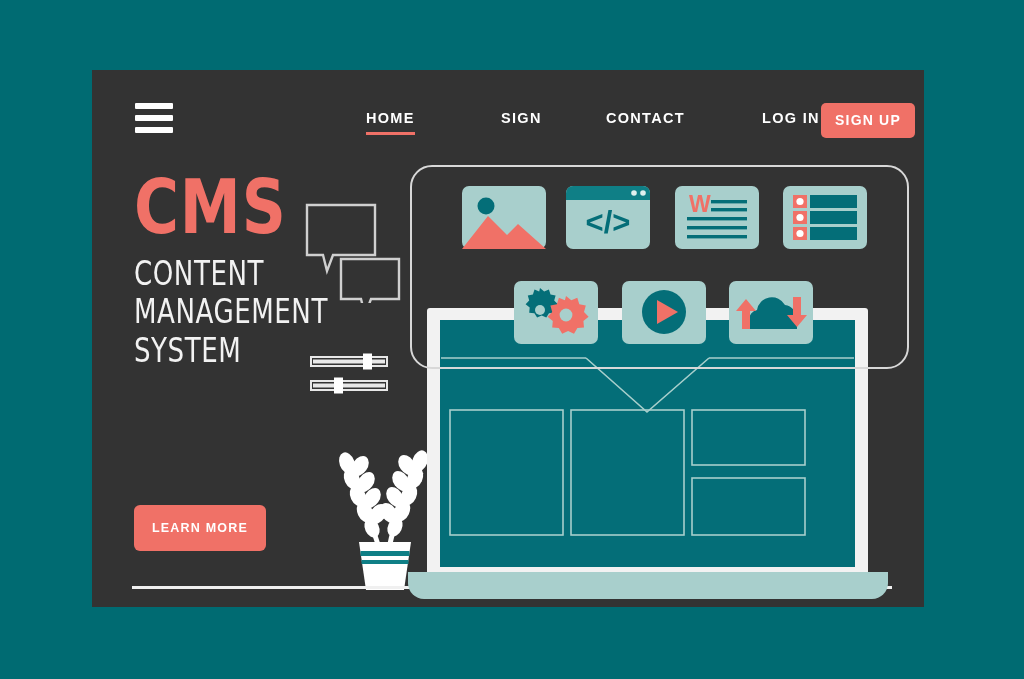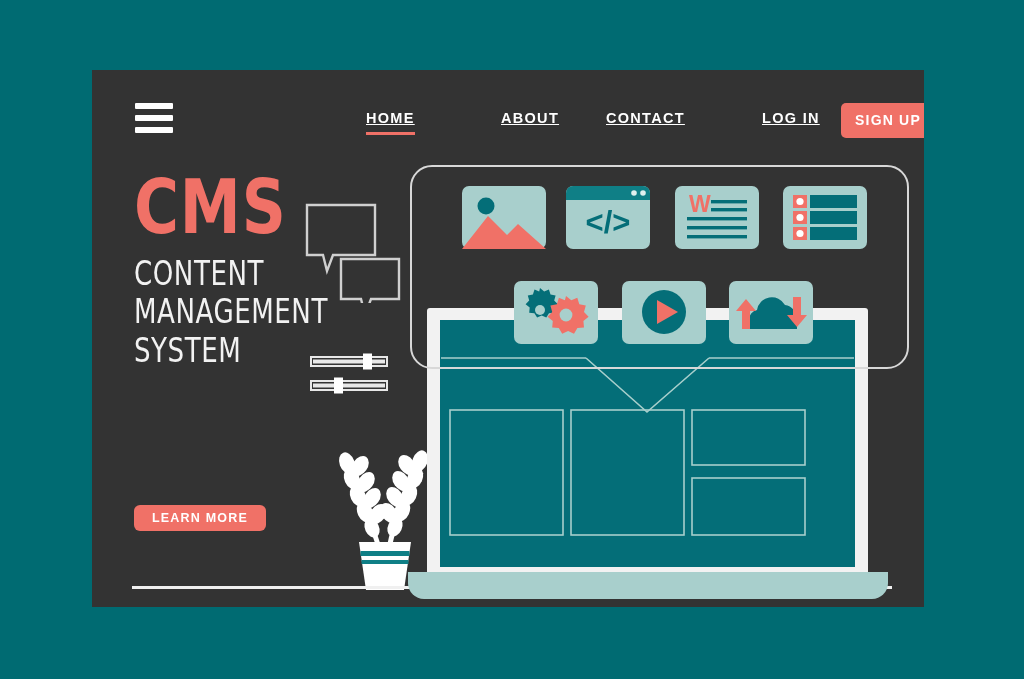--- a/index.html
+++ b/index.html
@@ -15,41 +15,41 @@
     position:absolute;left:92px;top:70px;width:832px;height:537px;
     background:#333333;overflow:hidden;
   }
 
   
   .hamburger{position:absolute;left:43px;top:33px;width:38px;height:30px;
     display:flex;flex-direction:column;justify-content:space-between;cursor:pointer;}
   .hamburger i{display:block;height:6px;background:#ffffff;border-radius:1px;}
 
   .navlink{position:absolute;top:40px;color:#ffffff;font-size:14.5px;font-weight:bold;
-    letter-spacing:1.3px;cursor:pointer;white-space:nowrap;text-decoration:underline;}
+    letter-spacing:1.3px;cursor:pointer;white-space:nowrap;}
   .nav-home{left:274px;}
   .nav-home .ul{position:absolute;left:0;right:0;bottom:-9px;height:3.5px;background:#f07167;}
   .nav-about{left:409px;}
   .nav-contact{left:514px;}
   .nav-login{left:670px;}
 
-  .signup{position:absolute;left:749px;top:33px;padding:9px 14px 10px;background:#f07167;
+  .signup{position:absolute;left:729px;top:33px;padding:9px 14px 10px;background:#f07167;
     border-radius:5px;color:#ffffff;font-size:14px;font-weight:bold;letter-spacing:1.2px;
     cursor:pointer;white-space:nowrap;}
 
   
   .cms{position:absolute;left:42px;top:107px;color:#f07167;font-size:74px;font-weight:bold;
     letter-spacing:1px;line-height:0.82;font-family:"Liberation Sans Narrow","DejaVu Sans Condensed","Liberation Sans",sans-serif;
     transform:scaleX(0.92);transform-origin:left top;}
   .headline{position:absolute;left:42px;top:185px;color:#f2f2f2;font-size:33px;line-height:1.16;
     letter-spacing:0.6px;font-family:"Liberation Sans Narrow","DejaVu Sans Condensed","Liberation Sans",sans-serif;
     transform:scaleX(0.88);transform-origin:left top;white-space:pre-line;}
   .para{position:absolute;left:42px;top:310px;width:196px;color:#c9c9c9;font-size:11.6px;
     line-height:1.5;letter-spacing:0.1px;}
-  .learn{position:absolute;left:42px;top:435px;padding:6px 18px;background:#f07167;border-radius:6px;
+  .learn{position:absolute;left:42px;top:435px;padding:16px 18px;background:#f07167;border-radius:6px;
     color:#ffffff;font-size:12.5px;font-weight:bold;letter-spacing:1.2px;cursor:pointer;white-space:nowrap;}
 
   
   .bubbles{position:absolute;left:213px;top:133px;}
   .slider-group{position:absolute;left:218px;top:283px;}
   .plant{position:absolute;left:238px;top:348px;}
   .ground{position:absolute;left:40px;top:516px;width:760px;height:2.5px;background:#f0f0f0;}
 
   
   .panel{position:absolute;left:318px;top:95px;width:495px;height:200px;
@@ -85,21 +85,21 @@
     <div class="hamburger">
       <i></i>
       <i></i>
       <i></i>
     </div>
 
     <div class="navlink nav-home">
       <span>HOME</span>
       <span class="ul"></span>
     </div>
-    <div class="navlink nav-about">ABOUT</div>
+    <div class="navlink nav-about">SIGN</div>
     <div class="navlink nav-contact">CONTACT</div>
     <div class="navlink nav-login">LOG IN</div>
     <div class="signup">SIGN UP</div>
 
     <div class="cms">CMS</div>
     <div class="headline">CONTENT
 MANAGEMENT
 SYSTEM</div>
     <div class="learn">LEARN MORE</div>
 

